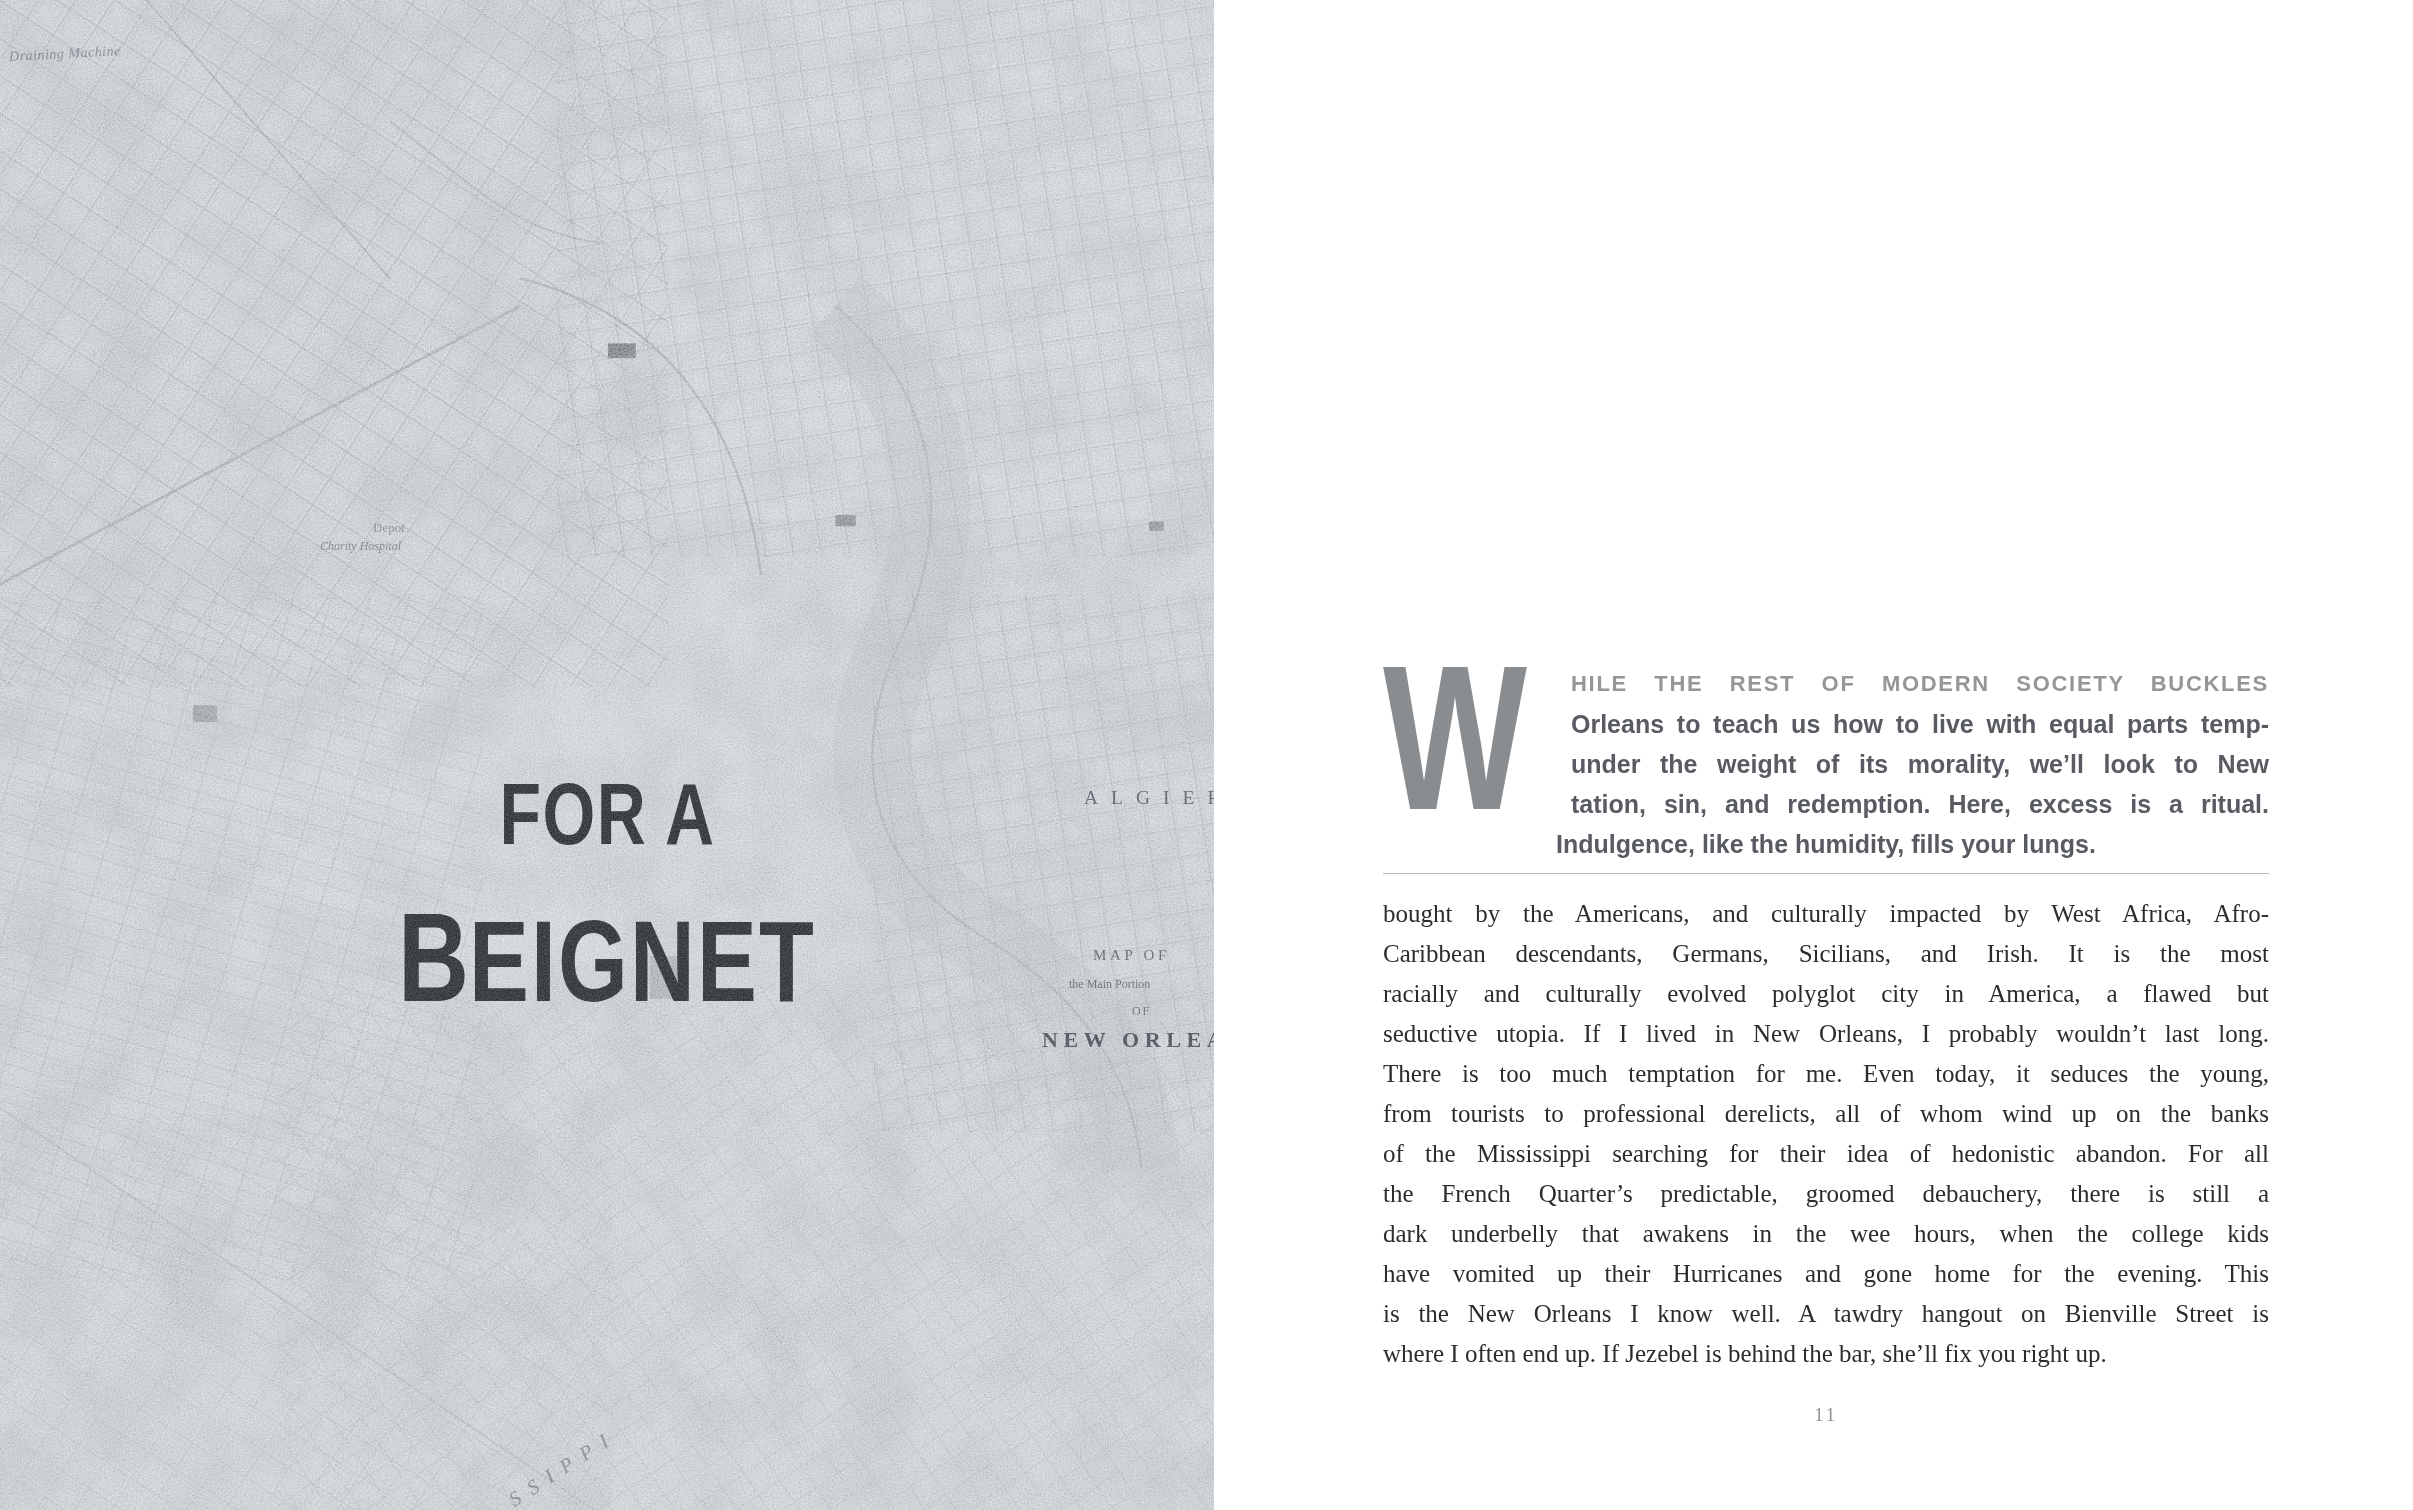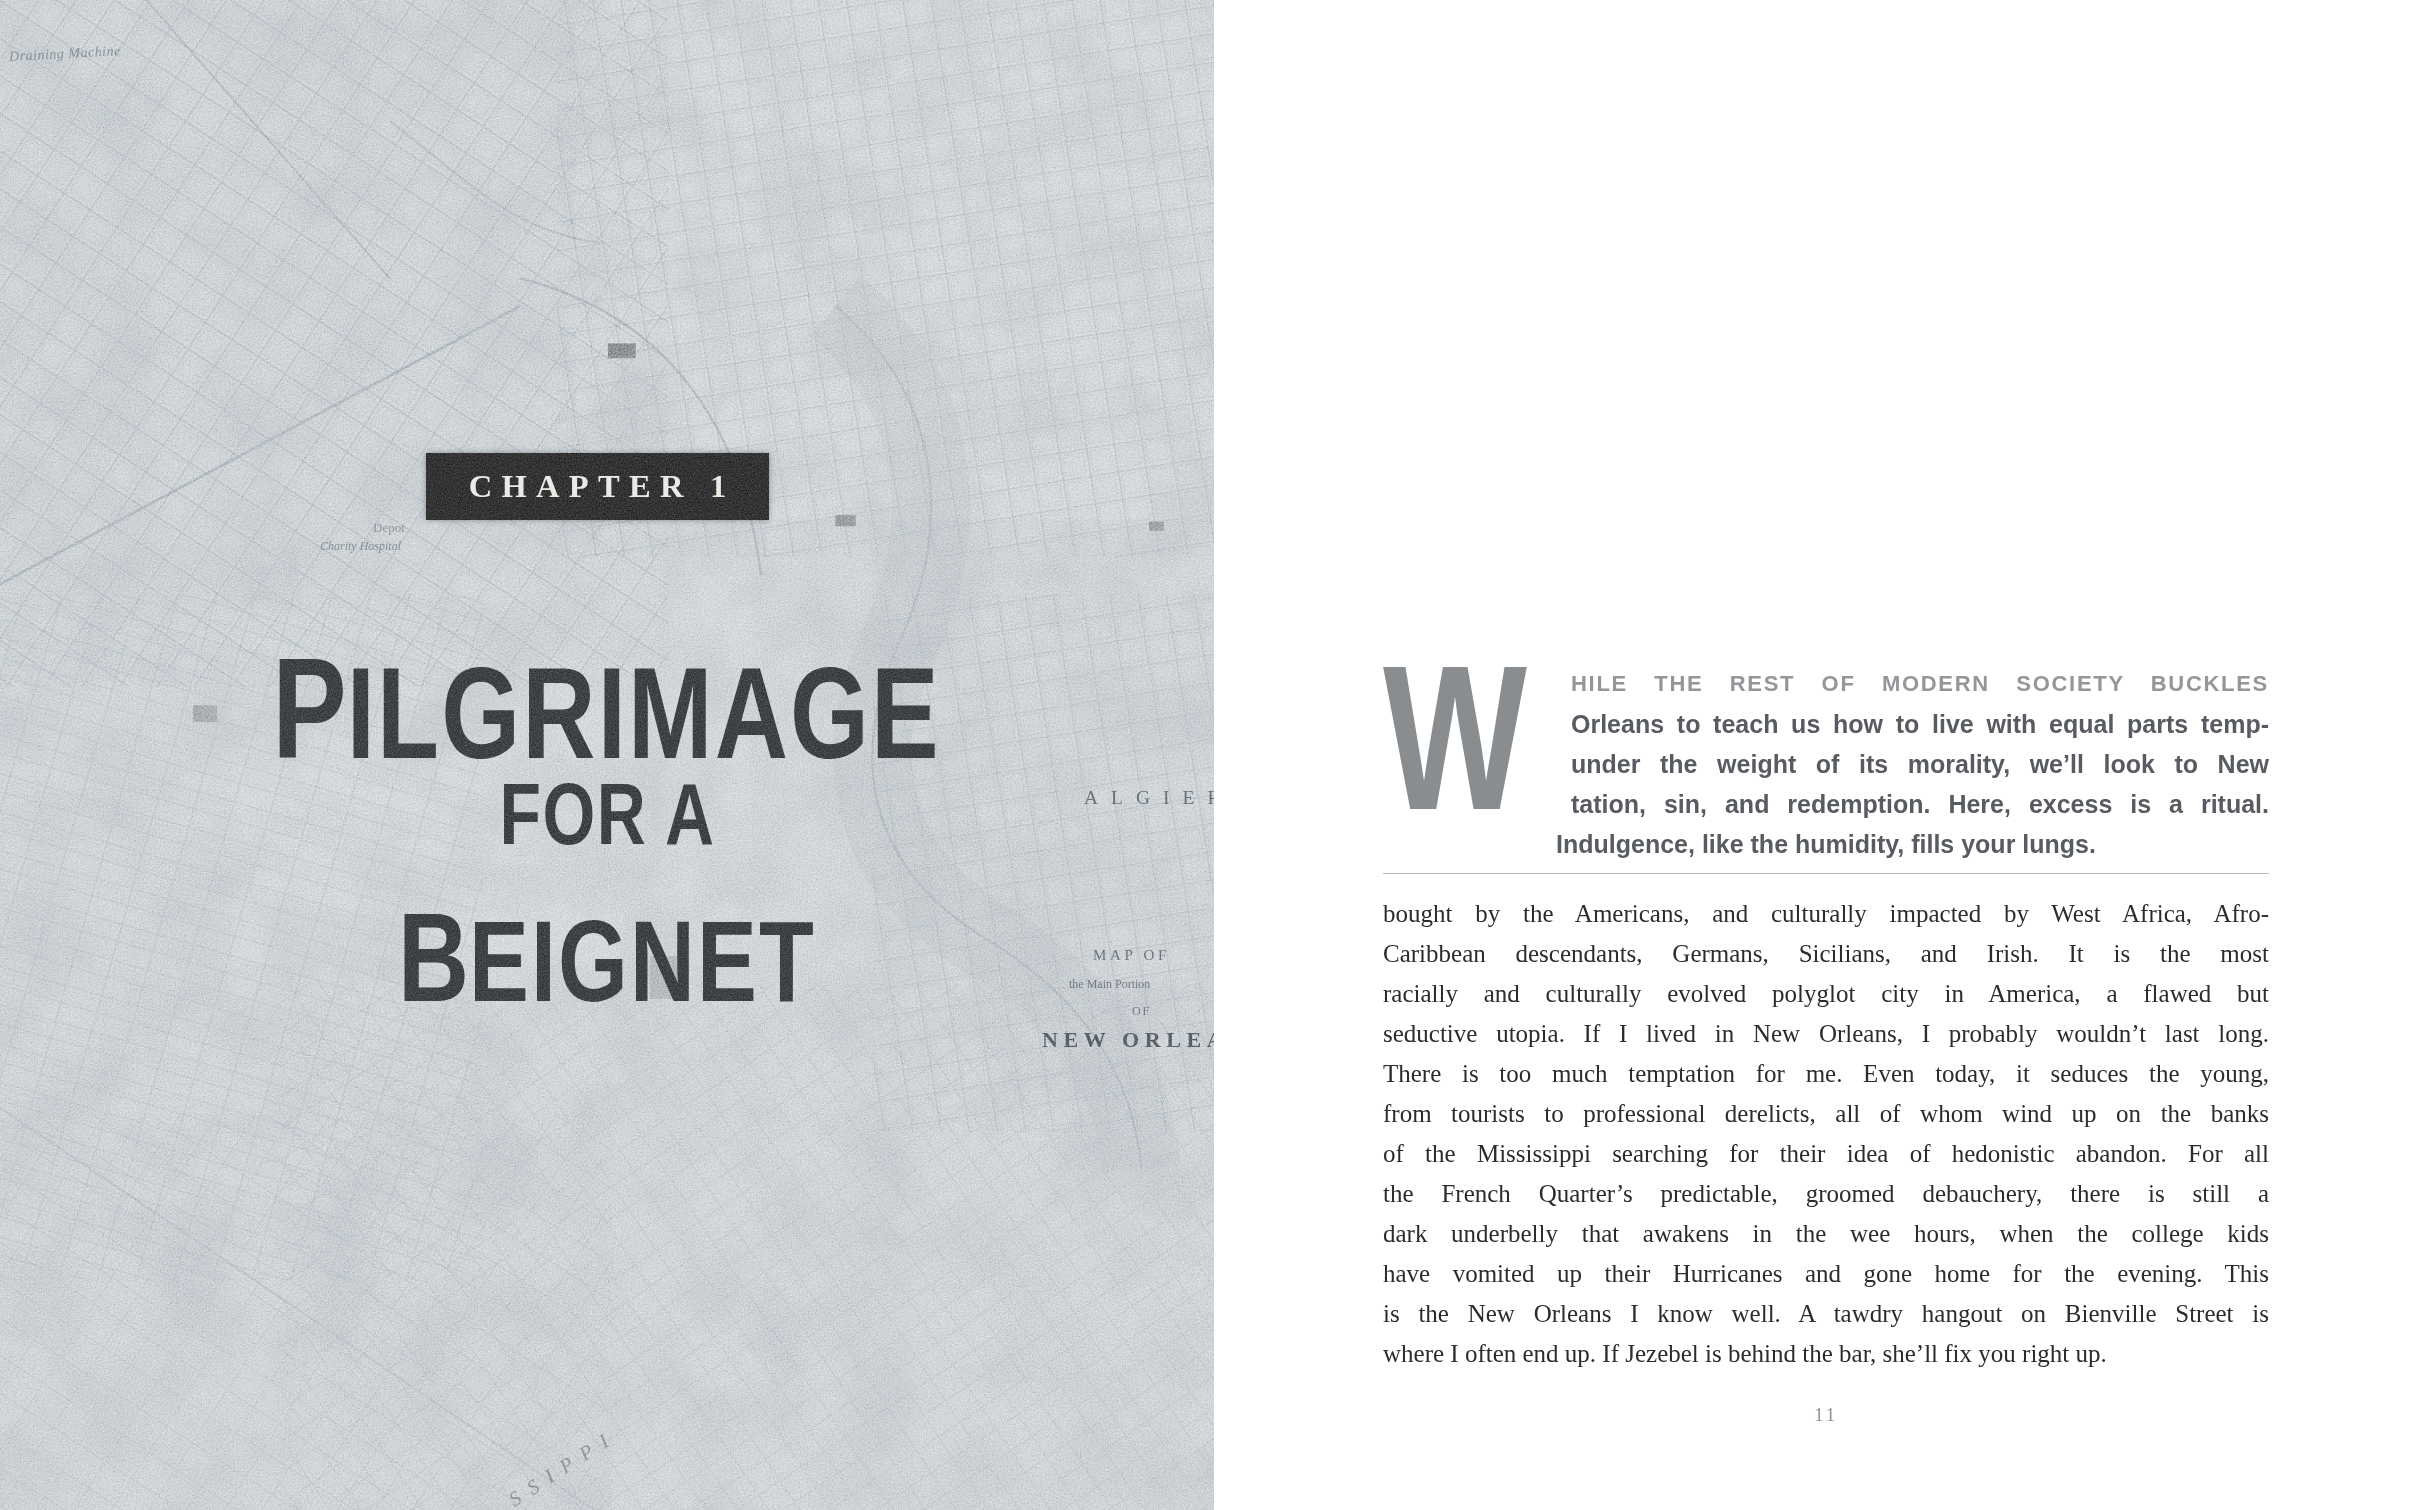--- a/index.html
+++ b/index.html
@@ -122,27 +122,21 @@
     <span class="map-label lbl-draining">Draining Machine</span>
     <span class="map-label lbl-depot">Depot</span>
     <span class="map-label lbl-charity">Charity Hospital</span>
     <span class="map-label lbl-algiers">ALGIERS</span>
     <span class="map-label lbl-mapof">MAP OF</span>
     <span class="map-label lbl-portion">the Main Portion</span>
     <span class="map-label lbl-of">OF</span>
     <span class="map-label lbl-neworleans">NEW ORLEANS</span>
     <span class="map-label lbl-ssippi">SSIPPI</span>
 
-    <div class="chapter-badge">
-      <span>CHAPTER 1</span>
-    </div>
 
-    <div class="title-line t1">
-      <span class="tscale"><span class="big">P</span><span class="rest">ILGRIMAGE</span></span>
-    </div>
     <div class="title-line t2">
       <span class="tscale"><span class="rest">FOR A</span></span>
     </div>
     <div class="title-line t3">
       <span class="tscale"><span class="big">B</span><span class="rest">EIGNET</span></span>
     </div>
 
     <svg class="grain-over" width="1214" height="1510" viewBox="0 0 1308 1627">
       <rect x="0" y="0" width="1308" height="1627" filter="url(#grainW)"></rect>
     </svg>

